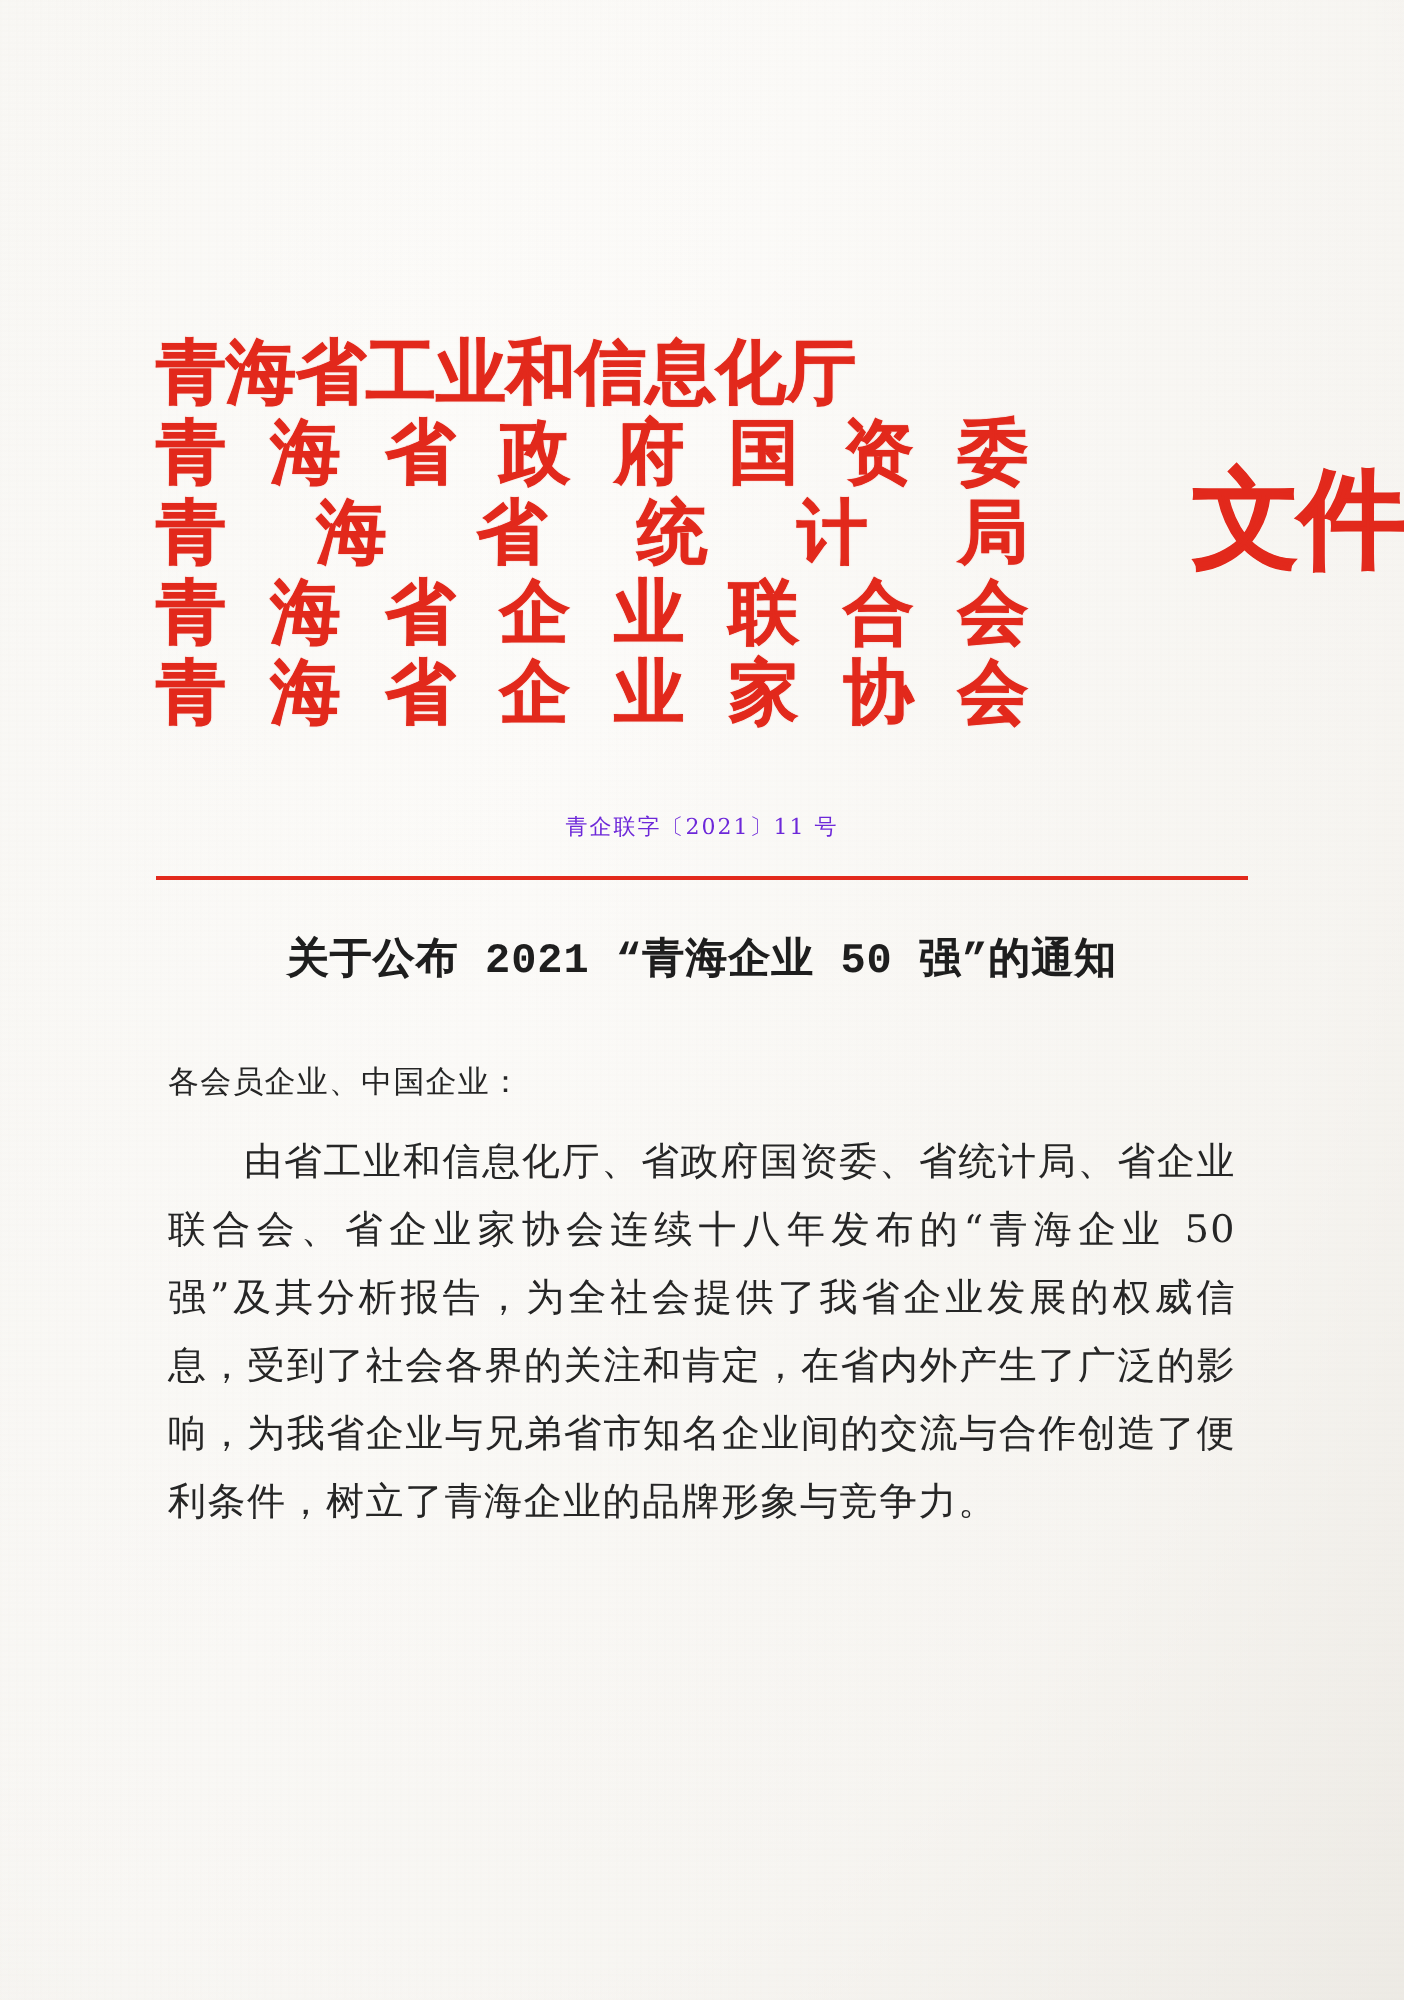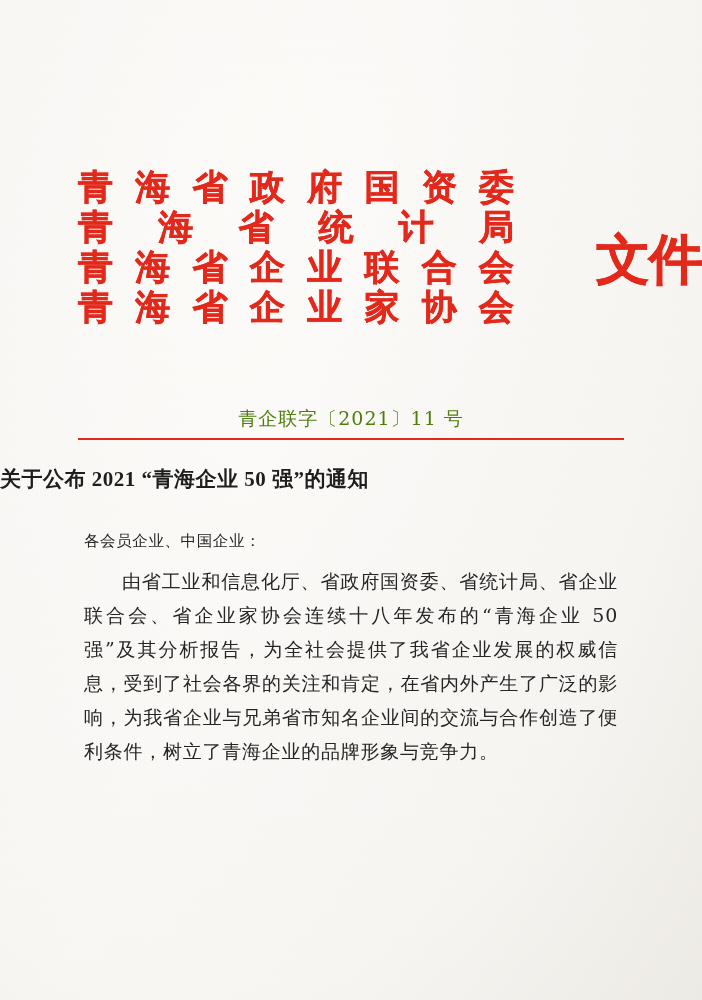--- a/index.html
+++ b/index.html
@@ -88,47 +88,48 @@
     -webkit-text-stroke: 0.6px #e2291c;
   }
 
   
   .docnum {
     position: absolute;
     top: 406px;
     left: 0;
     right: 0;
     text-align: center;
-    font-size: 19px;
-    color: #4d7c0f;
+    font-size: 11px;
+    color: #6d28d9;
     letter-spacing: 1px;
     font-family: "DejaVu Serif", "Liberation Serif", serif;
   }
 
   
   .red-rule {
     position: absolute;
     top: 438px;
     left: 78px;
     right: 78px;
     height: 2px;
     background: #e2291c;
   }
 
   
   .doc-title {
     position: absolute;
     top: 465px;
     left: 0;
     right: 0;
+    text-align: center;
     font-size: 21px;
     font-weight: bold;
     color: #1e1e1e;
     letter-spacing: 0.5px;
-    font-family: Liberation Serif, serif;
+    font-family: Liberation Mono, monospace;
   }
 
   
   .body-wrap {
     position: absolute;
     top: 524px;
     left: 84px;
     width: 534px;
   }
   .salutation {
@@ -152,20 +153,23 @@
 <body>
 
 <div id="page">
   <div id="paper-texture"></div>
   <div id="noise"></div>
 
   <div id="content">
 
     <div class="masthead">
       <div class="mast-row">
+        <div class="mast-line plain">青海省工业和信息化厅</div>
+      </div>
+      <div class="mast-row">
         <div class="mast-line spread">
           <span>青</span>
           <span>海</span>
           <span>省</span>
           <span>政</span>
           <span>府</span>
           <span>国</span>
           <span>资</span>
           <span>委</span>
         </div>

